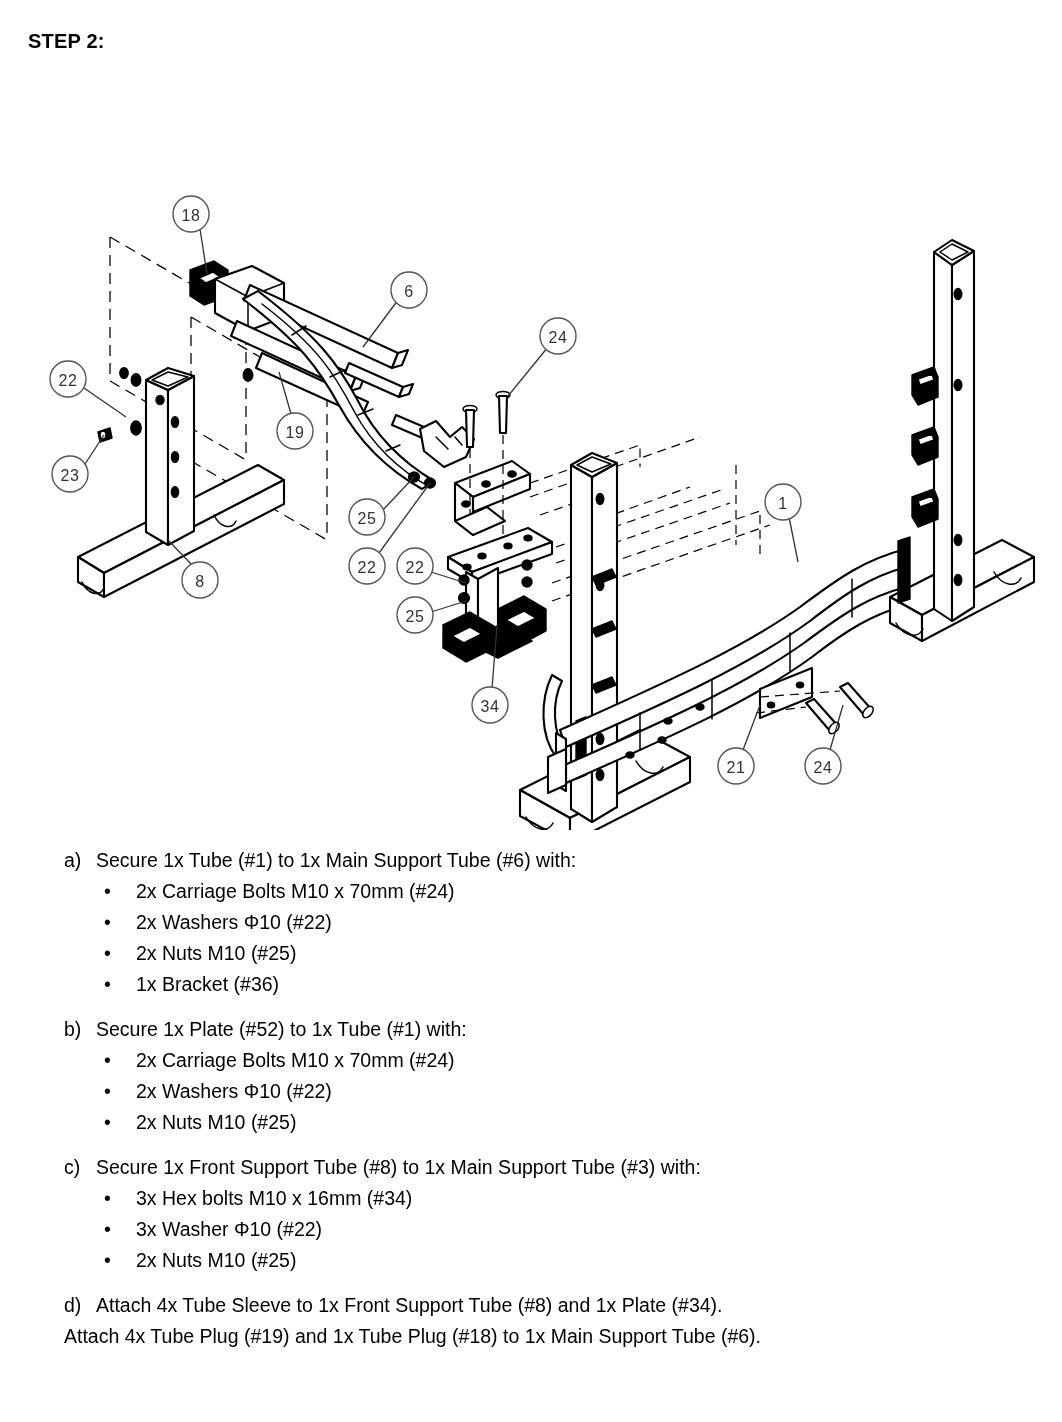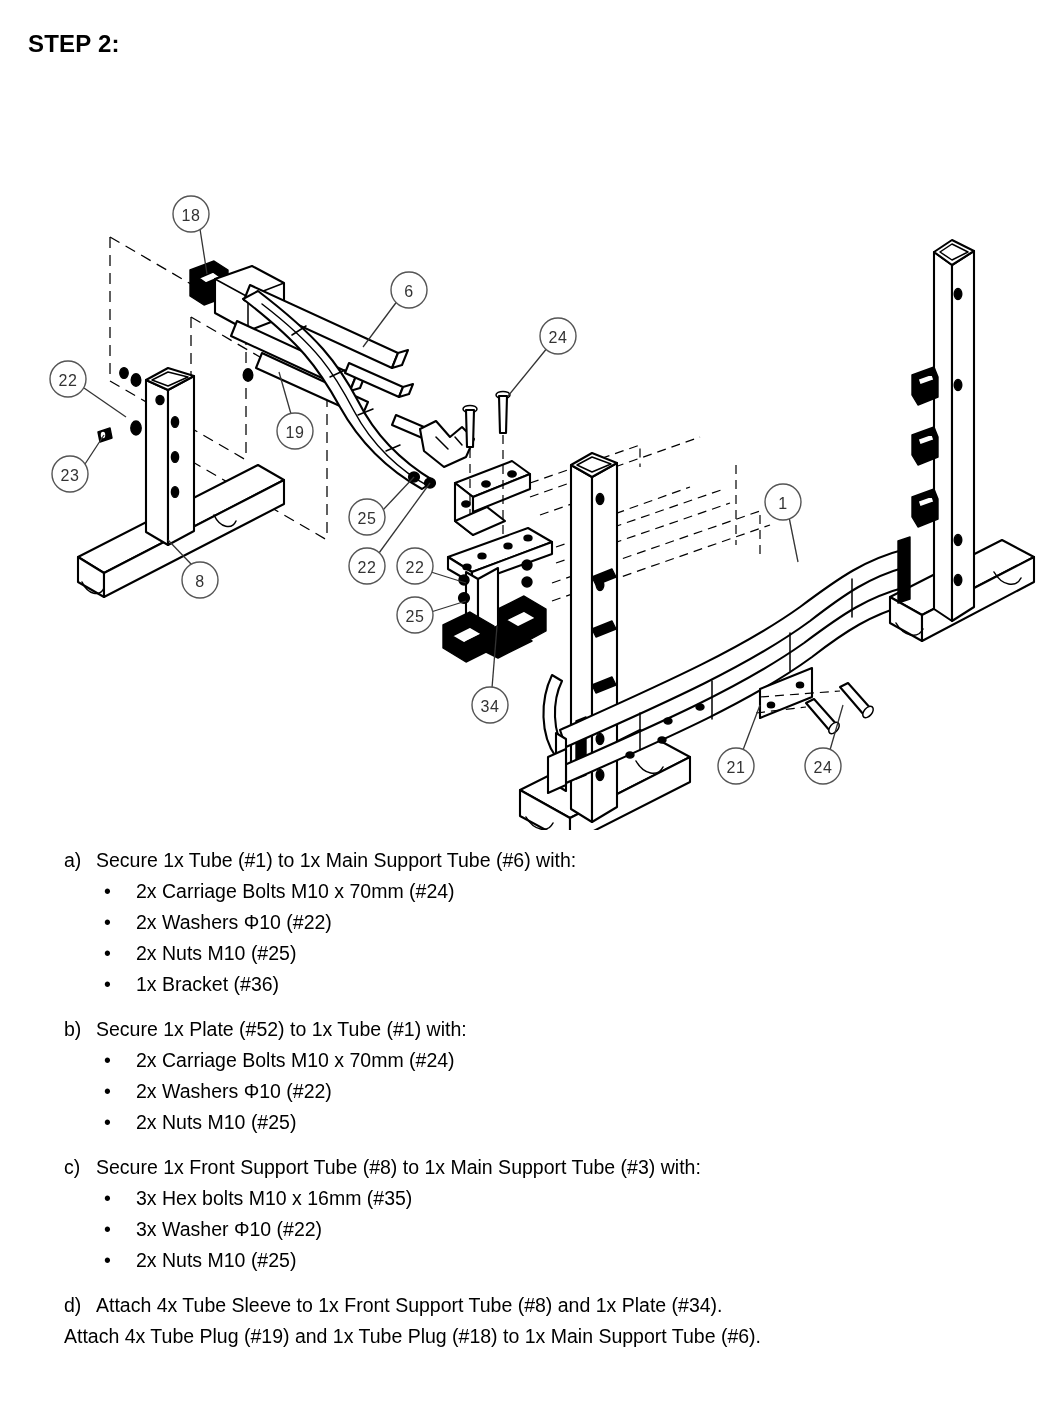--- a/index.html
+++ b/index.html
@@ -12,21 +12,21 @@
     height: 1422px;
     position: relative;
     font-family: "Liberation Sans", sans-serif;
     color: #000000;
     overflow: hidden;
   }
   #step-title {
     position: absolute;
     left: 28px;
     top: 30px;
-    font-size: 24px;
+    font-size: 20px;
     font-weight: bold;
     letter-spacing: 0.2px;
   }
   #diagram-wrap {
     position: absolute;
     left: 0px;
     top: 85px;
     width: 932px;
     height: 745px;
   }
@@ -468,21 +468,21 @@
       <li><span class="dot">•</span><span>2x Nuts M10 (#25)</span></li>
     </ul>
   </div>
 
   <div class="section">
     <div class="sec-head">
       <span class="sec-letter">c)</span>
       <span class="sec-text">Secure 1x Front Support Tube (#8) to 1x Main Support Tube (#3) with:</span>
     </div>
     <ul class="bullets">
-      <li><span class="dot">•</span><span>3x Hex bolts M10 x 16mm (#35)</span></li>
+      <li><span class="dot">•</span><span>3x Hex bolts M10 x 16mm (#34)</span></li>
       <li><span class="dot">•</span><span>3x Washer Φ10 (#22)</span></li>
       <li><span class="dot">•</span><span>2x Nuts M10 (#25)</span></li>
     </ul>
   </div>
 
   <div class="final-block">
     <div class="final-line1">
       <span class="sec-letter">d)</span>
       <span>Attach 4x Tube Sleeve to 1x Front Support Tube (#8) and 1x Plate (#34).</span>
     </div>

